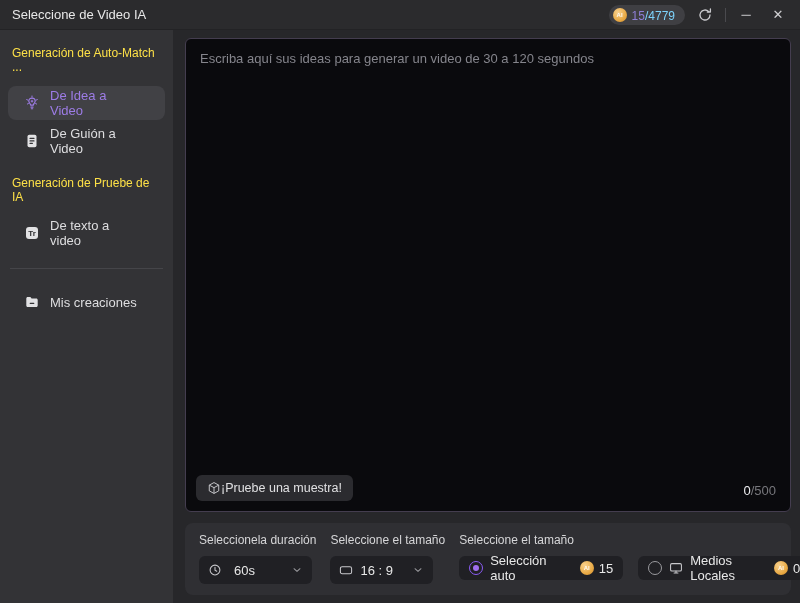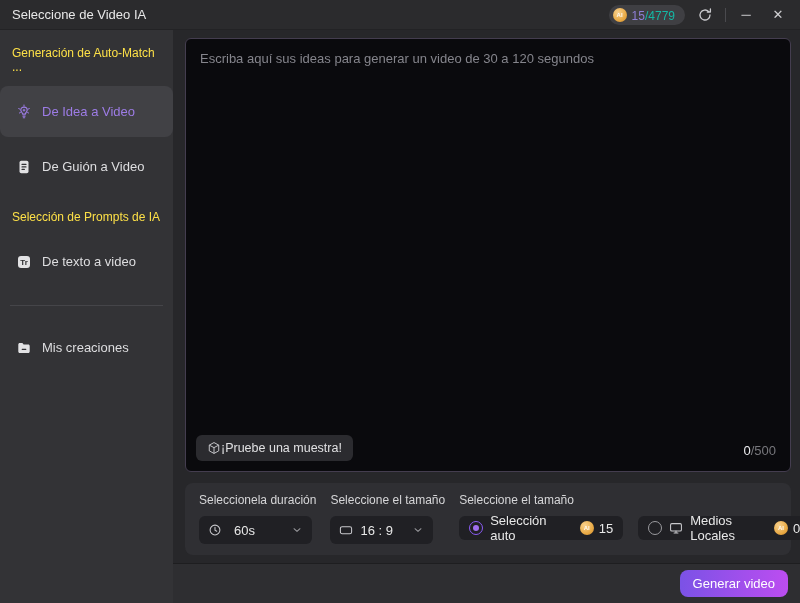--- a/index.html
+++ b/index.html
@@ -24,38 +24,38 @@
     cursor: pointer;
   }
   .coin {
     width: 14px; height: 14px; border-radius: 50%;
     background: radial-gradient(circle at 35% 32%, #f8d18e, #e8a944 62%, #d08a2a);
     display: inline-flex; align-items: center; justify-content: center;
     flex: 0 0 14px;
   }
   .coin-txt { font-size: 6px; font-weight: bold; color: rgba(255,255,255,0.92); line-height: 1; }
   .credits-used { font-size: 12px; color: #8f7fd8; }
-  .credits-total { font-size: 12px; color: #14b8a6; }
+  .credits-total { font-size: 12px; color: #7dd3fc; }
   .tb-btn {
     background: none; border: none; color: #cfcfd2; cursor: pointer;
     width: 24px; height: 24px; display: inline-flex; align-items: center; justify-content: center;
     font-size: 13px; font-family: "Liberation Sans", sans-serif;
   }
   .tb-sep { width: 1px; height: 14px; background: #4a4a4e; }
   
   .app-body { flex: 1; display: flex; min-height: 0; }
   
   .sidebar {
     width: 173px; flex: 0 0 173px; background: #333336;
     padding-top: 10px; display: flex; flex-direction: column;
   }
   .section-header { font-size: 12px; color: #fde047; padding: 6px 12px 10px 12px; }
   .section-header.second { padding-top: 16px; }
   .side-item {
-    margin: 2px 0; height: 51px; border-radius: 8px;
+    margin: 2px 8px; height: 34px; border-radius: 8px;
     display: flex; align-items: center; gap: 10px; padding: 0 24px 0 16px;
     font-size: 13px; color: #dedee0; cursor: pointer;
   }
   .side-item.active { background: #414145; color: #9d7ce6; }
   .side-item .ico { width: 16px; height: 16px; display: inline-flex; flex: 0 0 16px; }
   .side-divider { height: 1px; background: #454549; margin: 16px 10px 14px 10px; }
   
   .main { flex: 1; display: flex; flex-direction: column; min-width: 0; background: #27272a; }
   .content { flex: 1; display: flex; flex-direction: column; padding: 8px 9px 8px 12px; min-height: 0; }
   .prompt-box {
@@ -169,21 +169,21 @@
       <div class="side-item">
         <span class="ico">
           <svg viewBox="0 0 16 16" width="16" height="16">
             <rect x="3.5" y="1.8" width="9" height="12.4" rx="1.8" fill="#e2e2e4"></rect>
             <path d="M6 5.4h4M6 7.9h4M6 10.4h2.4" stroke="#333336" stroke-width="1.1" stroke-linecap="round"></path>
           </svg>
         </span>
         <span>De Guión a Video</span>
       </div>
 
-      <div class="section-header second">Selección de Prompts de IA</div>
+      <div class="section-header second">Generación de Pruebe de IA</div>
 
 
       <div class="side-item">
         <span class="ico">
           <svg viewBox="0 0 16 16" width="16" height="16">
             <rect x="2" y="2" width="12" height="12" rx="3" fill="#e2e2e4"></rect>
             <text x="8" y="11" font-size="8" font-weight="700" fill="#2c2c2f" text-anchor="middle" font-family="Liberation Sans, sans-serif">Tr</text>
           </svg>
         </span>
         <span>De texto a video</span>
@@ -291,19 +291,16 @@
                   <span>0</span>
                 </span>
               </div>
 
             </div>
           </div>
 
         </div>
       </div>
 
-      <div class="footer">
-        <button class="generate-btn">Generar video</button>
-      </div>
     </main>
 
   </div>
 </div>
 
 </body></html>

